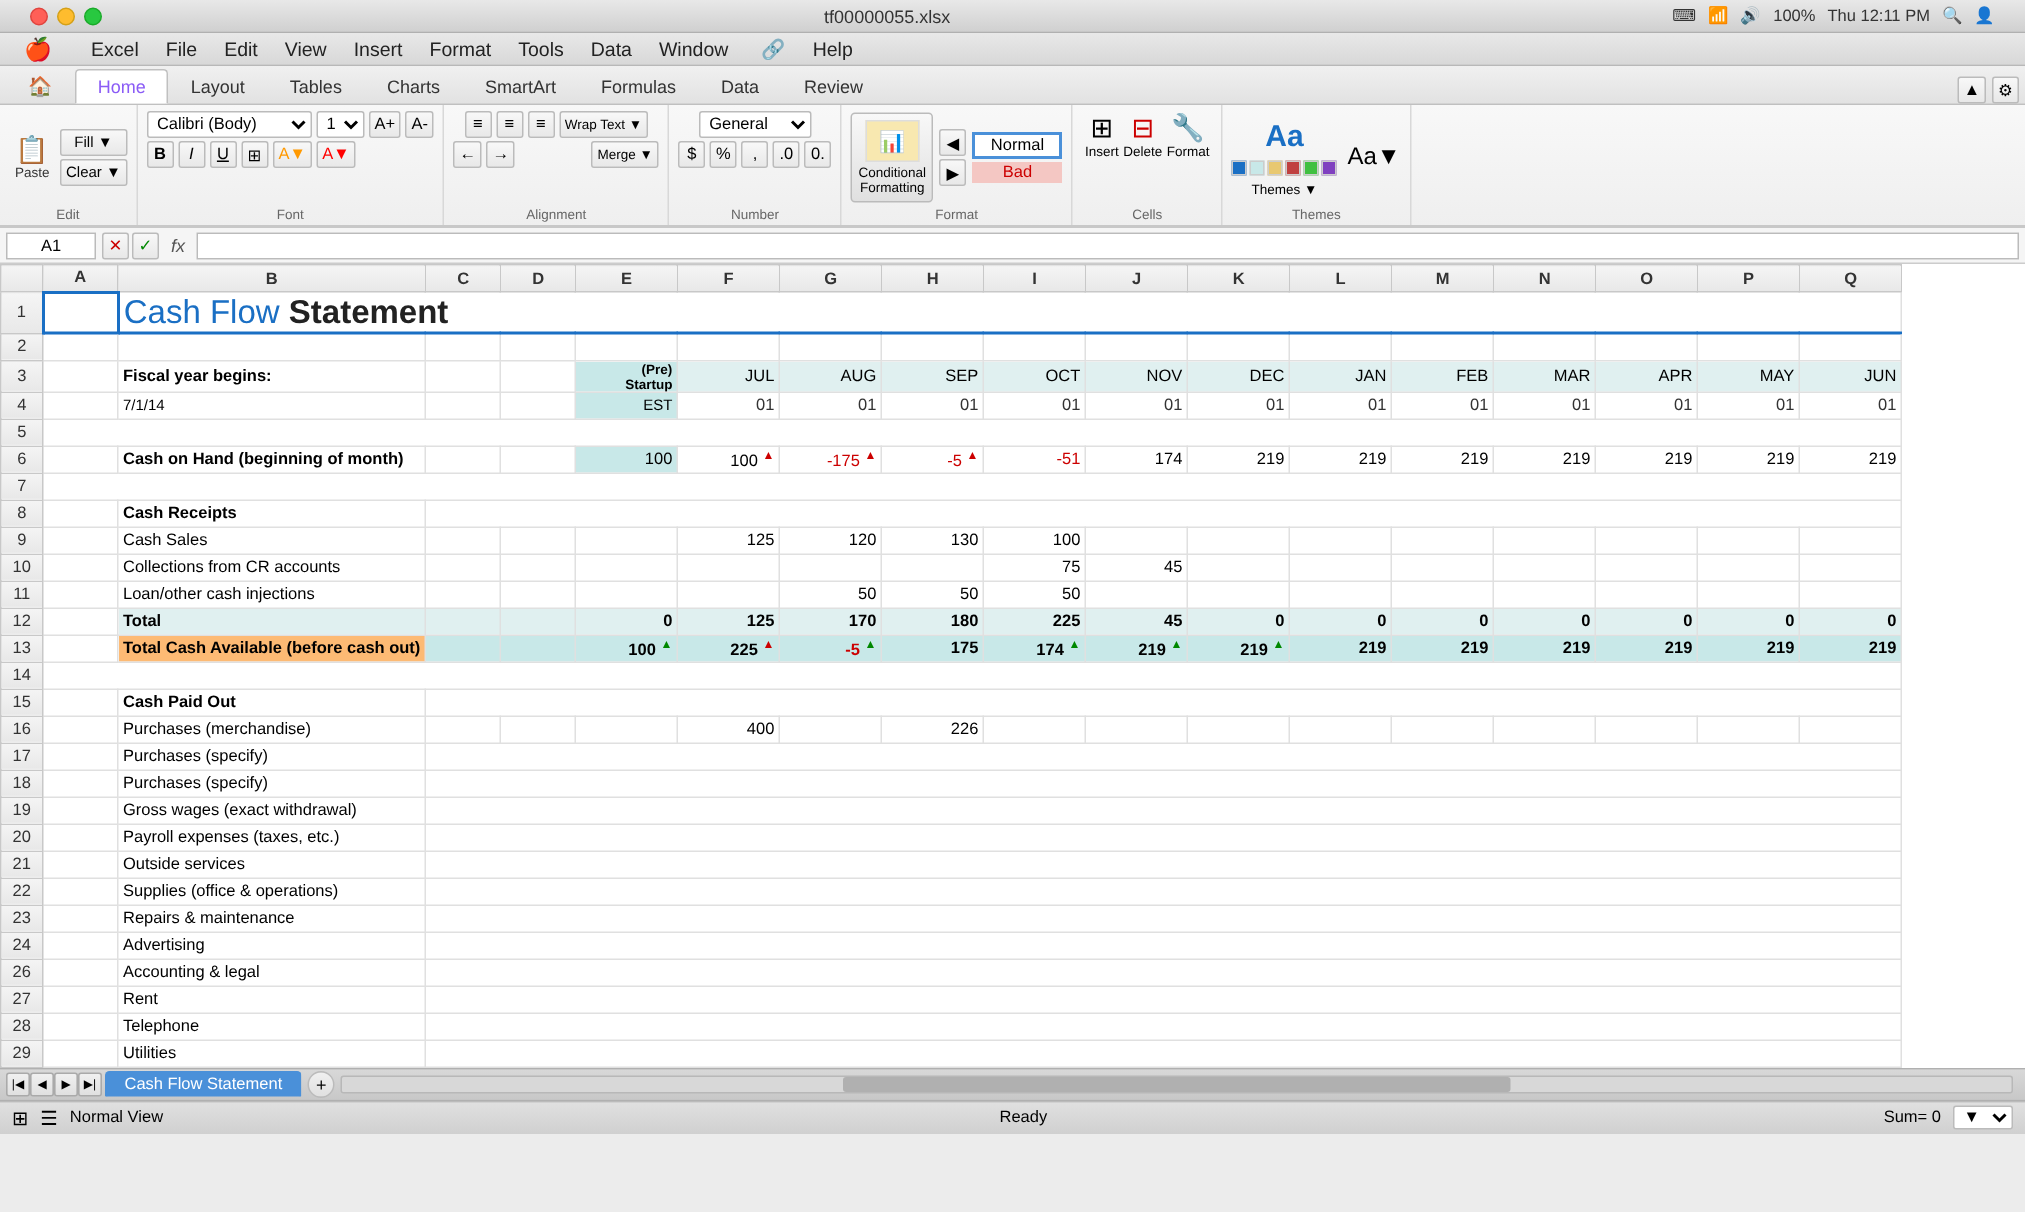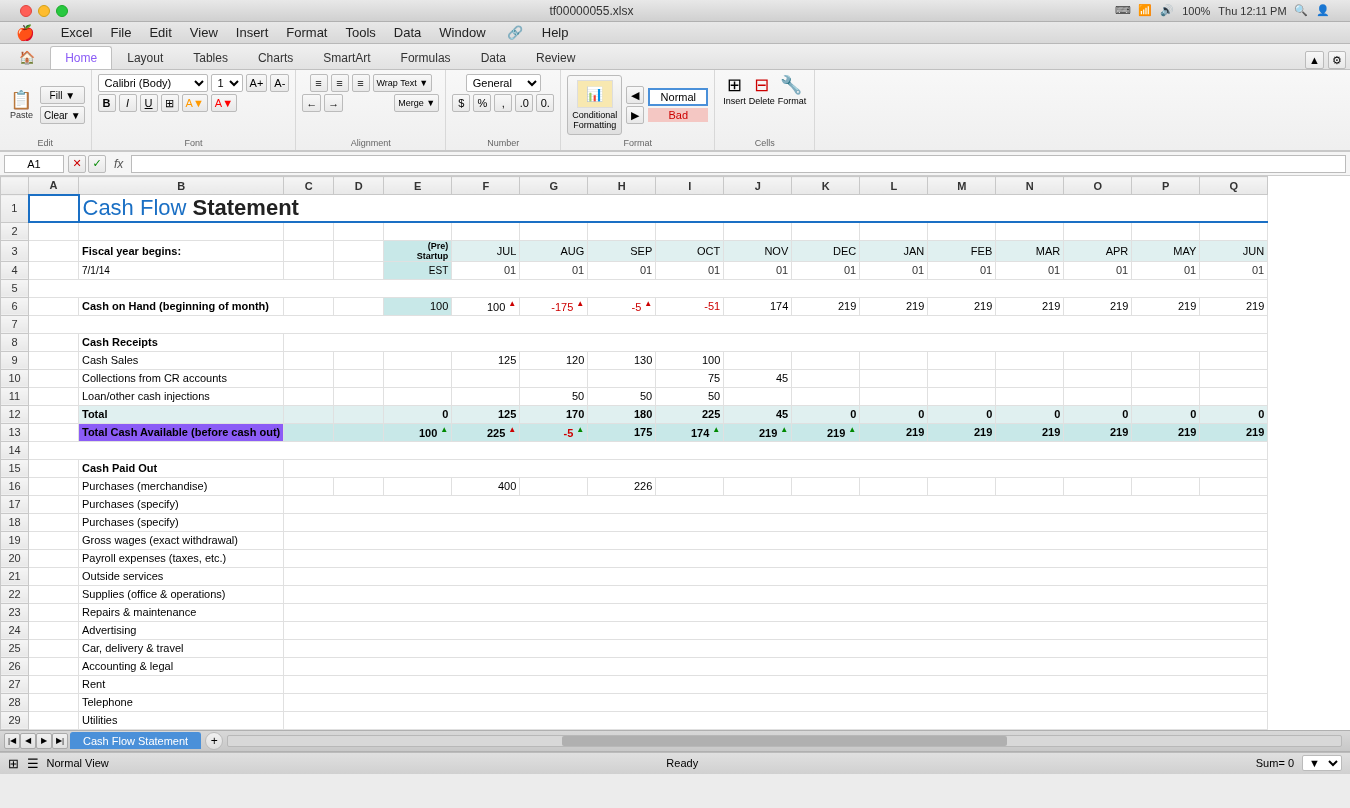--- a/index.html
+++ b/index.html
@@ -285,21 +285,21 @@
     }
     .cell-label-indent { font-size: 10px; padding-left: 25px; }
     .cell-total {
       font-weight: bold;
       font-size: 10px;
       background: #e0f0f0;
     }
     .cell-total-avail {
       font-weight: bold;
       font-size: 10px;
-      background: #8b5cf6;
+      background: #fdba74;
     }
     .cell-num { text-align: right; }
     .cell-num-neg { text-align: right; color: #cc0000; }
     .cell-num-total { text-align: right; font-weight: bold; background: #e0f0f0; }
     .cell-num-total-avail { text-align: right; font-weight: bold; background: #c8e8e8; }
     .cell-startup-label { background: #c8e8e8; text-align: center; font-size: 9px; font-weight: bold; }
 
     
     #status-bar {
       height: 22px;
@@ -571,20 +571,38 @@
         </div>
         <div style="display:flex;flex-direction:column;align-items:center;cursor:pointer;">
           <span style="font-size:18px;">🔧</span>
           <span style="font-size:9px;">Format</span>
         </div>
       </div>
     </div>
     <div class="ribbon-group-label">Cells</div>
   </div>
 
+  <div class="ribbon-group" style="min-width:70px;">
+    <div class="ribbon-group-content">
+      <div class="themes-area">
+        <div class="themes-aa">Aa</div>
+        <div class="color-swatches">
+          <div class="swatch" style="background:#1a6fc4;"></div>
+          <div class="swatch" style="background:#c8e8e8;"></div>
+          <div class="swatch" style="background:#e8c870;"></div>
+          <div class="swatch" style="background:#c04040;"></div>
+          <div class="swatch" style="background:#40c040;"></div>
+          <div class="swatch" style="background:#8040c0;"></div>
+        </div>
+        <div style="font-size:9px;">Themes ▼</div>
+      </div>
+      <div style="font-size:16px;cursor:pointer;margin-left:4px;">Aa▼</div>
+    </div>
+    <div class="ribbon-group-label">Themes</div>
+  </div>
 
 </div>
 
 <div id="formula-bar">
   <input id="cell-ref-box" type="text" value="A1" style="">
   <div id="formula-icons">
     <button class="format-btn" style="color:#c00;">✕</button>
     <button class="format-btn" style="color:#080;">✓</button>
   </div>
   <span class="fx-label">fx</span>
@@ -934,26 +952,20 @@
           <td class="cell" colspan="15"></td>
         </tr>
 
         <tr>
           <td class="row-header">24</td>
           <td class="cell"></td>
           <td class="cell cell-label-indent">Advertising</td>
           <td class="cell" colspan="15"></td>
         </tr>
 
-        <tr>
-          <td class="row-header">25</td>
-          <td class="cell"></td>
-          <td class="cell cell-label-indent">Car, delivery &amp; travel</td>
-          <td class="cell" colspan="15"></td>
-        </tr>
 
         <tr>
           <td class="row-header">26</td>
           <td class="cell"></td>
           <td class="cell cell-label-indent">Accounting &amp; legal</td>
           <td class="cell" colspan="15"></td>
         </tr>
 
         <tr>
           <td class="row-header">27</td>

